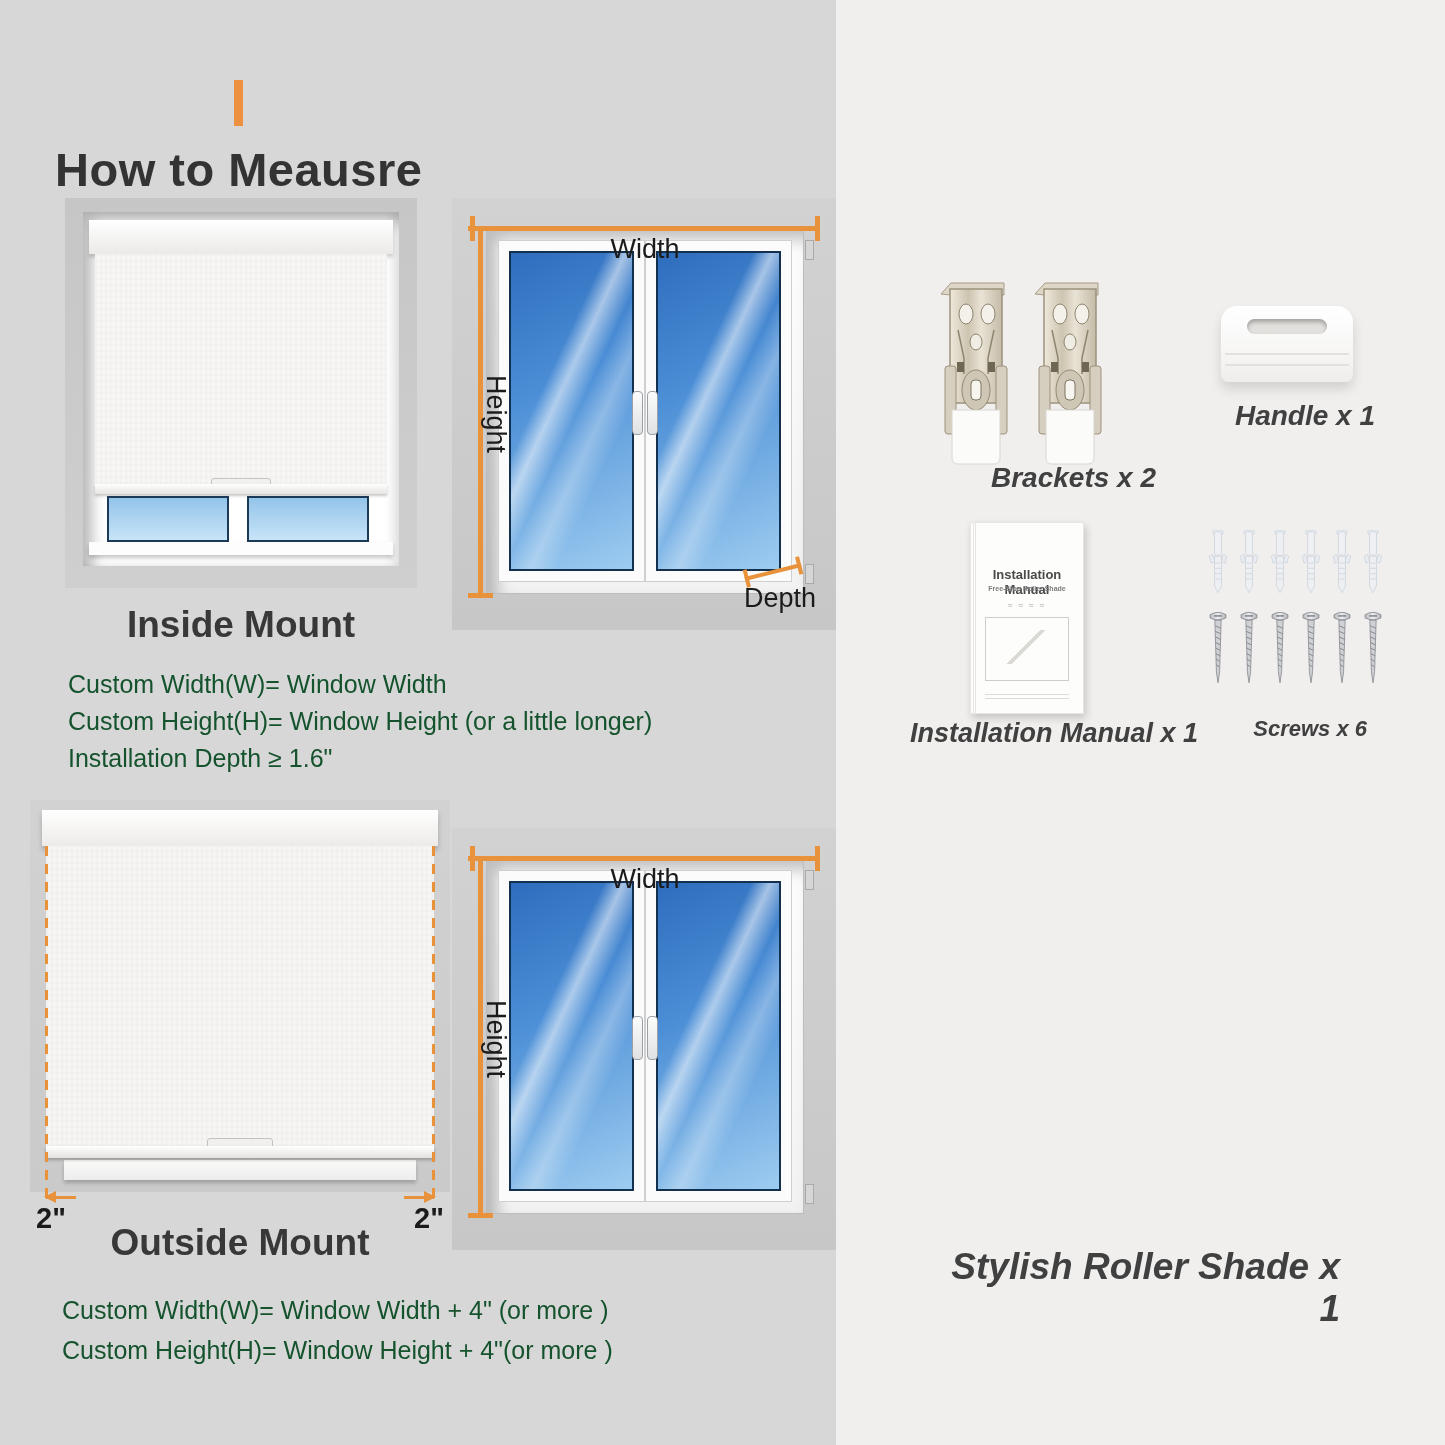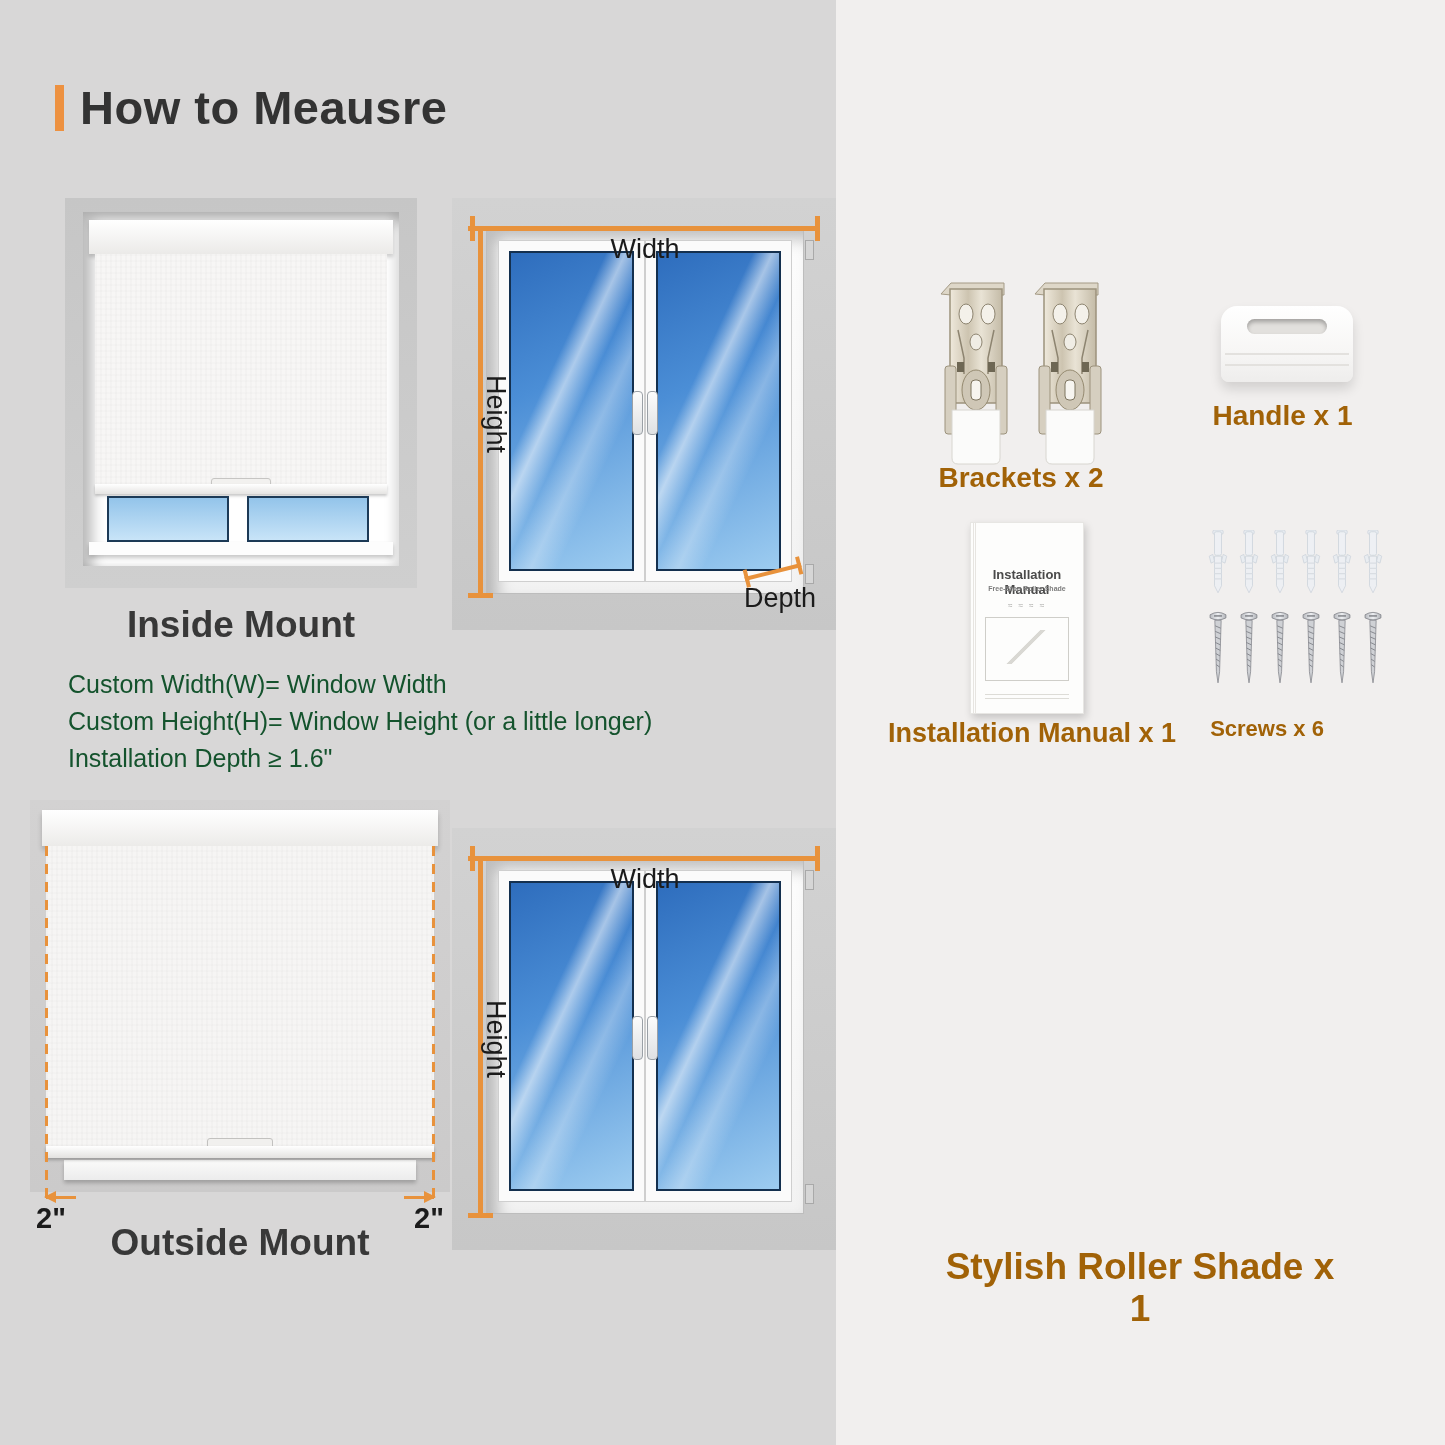--- a/index.html
+++ b/index.html
@@ -85,21 +85,21 @@
   .depth-line::before{left:0;} .depth-line::after{right:0;}
   .depth-label{position:absolute;right:22px;bottom:16px;font-size:27px;color:#1b1b1b;}
   
   .mount-heading{position:absolute;margin:0;font-size:37px;font-weight:700;color:#383838;text-align:center;}
   .mh-in{left:65px;top:604px;width:352px;}
   .mh-out{left:30px;top:1222px;width:420px;}
   .measure-text{position:absolute;font-size:25px;color:#14532d;line-height:37px;}
   .mt-in{left:68px;top:666px;}
   .mt-out{left:62px;top:1290px;line-height:40px;}
   
-  .item-label{position:absolute;font-size:28px;font-weight:700;color:#a16207;text-align:center;}
+  .item-label{position:absolute;font-size:28px;font-weight:700;font-style:italic;color:#404040;text-align:right;}
   .bracket-box{position:absolute;top:278px;width:70px;height:190px;}
   .b1{left:102px;} .b2{left:196px;}
   .lbl-brackets{left:50px;width:270px;top:462px;}
   .handle-illus{position:absolute;left:385px;top:306px;width:132px;height:76px;
     background:linear-gradient(180deg,#ffffff 0%,#f7f6f5 60%,#eeedec 100%);
     border-radius:16px 16px 8px 8px;box-shadow:0 7px 12px rgba(0,0,0,.13);}
   .handle-illus::before{content:"";position:absolute;left:50%;top:13px;transform:translateX(-50%);
     width:80px;height:15px;border-radius:8px;background:#e2e0dd;box-shadow:inset 0 3px 4px rgba(0,0,0,.28);}
   .handle-illus::after{content:"";position:absolute;left:4px;right:4px;bottom:16px;height:9px;
     border-top:2px solid #e3e1de;border-bottom:2px solid #e3e1de;}
@@ -141,21 +141,21 @@
         <stop offset="0.5" stop-color="#eceef1"></stop>
         <stop offset="1" stop-color="#b2b4b9"></stop>
     </linearGradient>
   </defs>
 </svg>
 
 <div class="canvas">
 
   <section class="lp">
 
-    <div class="title-row" style="left:55px;top:80px;">
+    <div class="title-row" style="left:55px;top:80px;flex-direction:column;">
       <span class="accent-bar"></span>
       <h1 class="title-text" style="margin:0;">How to Meausre</h1>
     </div>
 
     <div class="inside-illus">
       <div class="recess">
         <div class="cassette"></div>
         <div class="fabric"></div>
         <div class="shade-handle"></div>
         <div class="shade-bar"></div>
@@ -225,20 +225,24 @@
       </div>
       <div class="hinge top"></div>
       <div class="hinge bot"></div>
       <div class="m-width"></div>
       <div class="m-width-label">Width</div>
       <div class="m-height"></div>
       <div class="m-height-label">Height</div>
     </div>
 
     <h2 class="mount-heading mh-out">Outside Mount</h2>
+    <div class="measure-text mt-out">
+      <div>Custom Width(W)= Window Width + 4" (or more )</div>
+      <div>Custom Height(H)= Window Height + 4"(or more )</div>
+    </div>
   </section>
 
   <section class="rp">
 
 
     <div class="bracket-box b1">
       <svg viewBox="0 0 70 190" width="70" height="190">
         <path d="M3 16 L13 5 L66 5 L66 17 L13 17 Z" fill="#ded7c8" stroke="#a49a85" stroke-width="1"></path>
         <rect x="12" y="11" width="52" height="114" fill="url(#metalV)" stroke="#9c927c" stroke-width="1.5"></rect>
         <ellipse cx="28" cy="36" rx="7" ry="10" fill="#f4f1ea" stroke="#8d8470"></ellipse>

